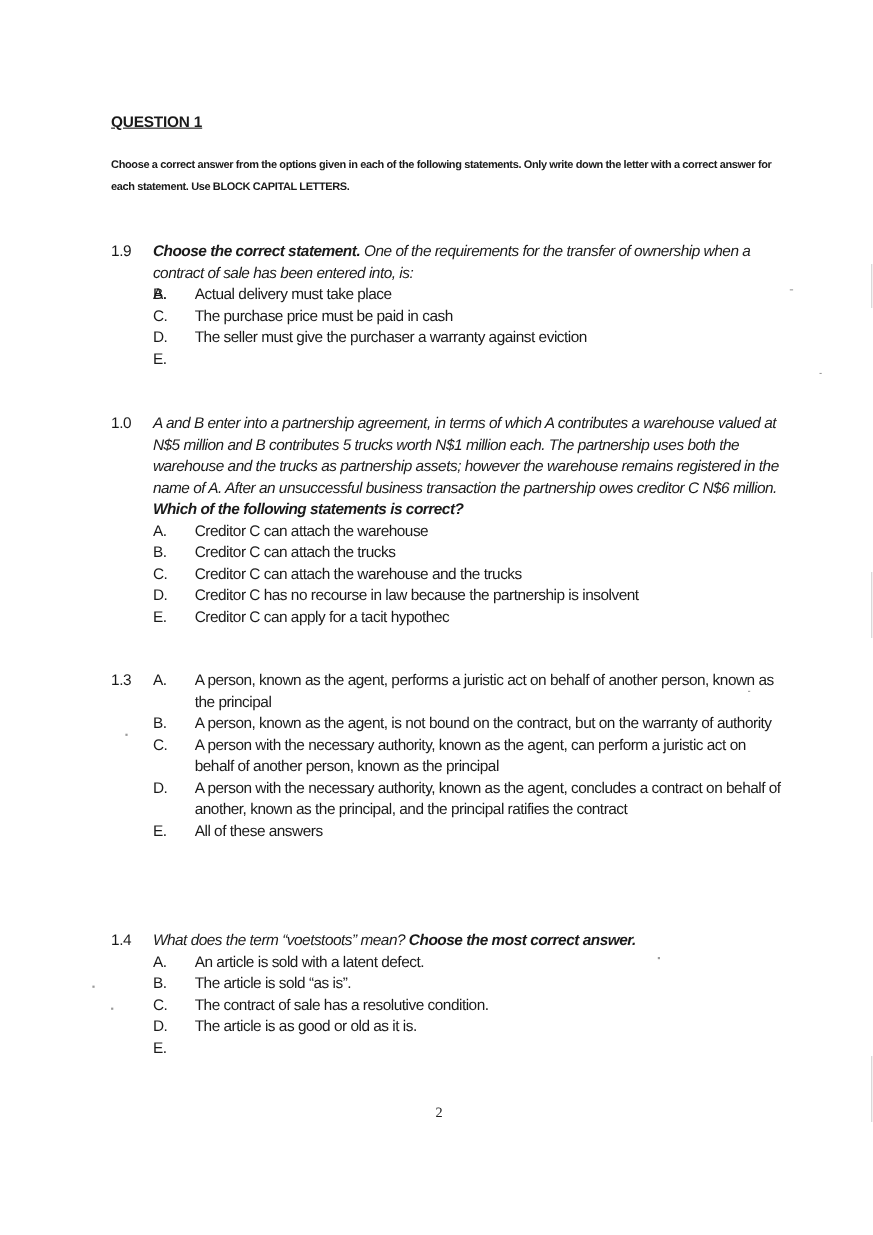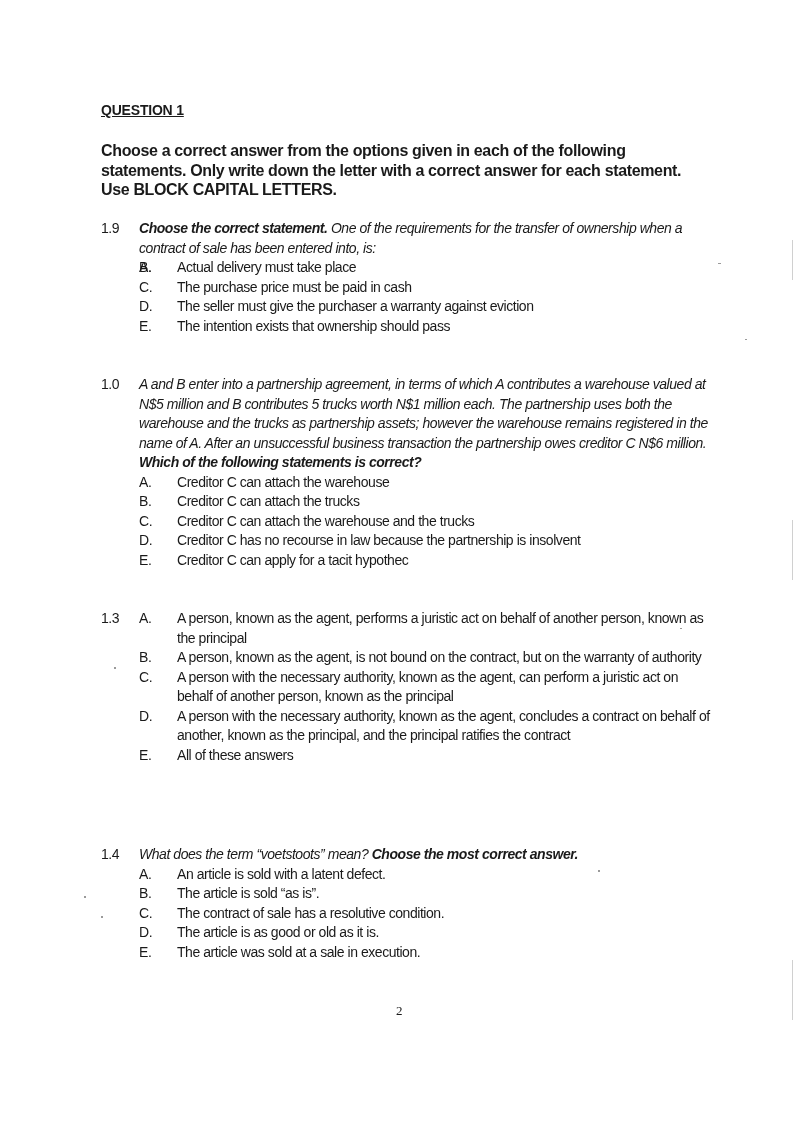--- a/index.html
+++ b/index.html
@@ -1,21 +1,21 @@
 <!DOCTYPE html>
 <html><head>
 <meta charset="utf-8">
 <style>
   html, body { margin: 0; padding: 0; background: #ffffff; }
   body { width: 794px; height: 1123px; position: relative; overflow: hidden;
          font-family: "Liberation Sans", sans-serif; color: #1a1a1a; }
   .page { position: absolute; left: 0; top: 0; width: 630px; height: 1123px; }
   .heading { position: absolute; left: 101px; top: 102px; font-size: 14px; font-weight: bold;
              text-decoration: underline; letter-spacing: -0.2px; }
-  .instructions { position: absolute; left: 101px; top: 141px; width: 610px; font-size: 16px;
+  .instructions { position: absolute; left: 101px; top: 141px; width: 610px; font-size: 10px;
                   font-weight: bold; line-height: 19.5px; letter-spacing: -0.35px; }
   .question { position: absolute; left: 101px; width: 610px; font-size: 14px; line-height: 19.5px;
               letter-spacing: -0.45px; }
   .q-num { position: absolute; left: 0; top: 0; }
   .q-text { margin-left: 38px; font-style: italic; }
   .q-text b { font-weight: bold; }
   .options { margin: 0; padding: 0; list-style: none; }
   .option { position: relative; margin-left: 38px; padding-left: 38px; }
   .opt-letter { position: absolute; left: 0; top: 0; }
   .page-number { position: absolute; left: 396px; top: 1003px; font-family: "Liberation Serif", serif;
@@ -32,21 +32,21 @@
   <div class="instructions">Choose a correct answer from the options given in each of the following statements. Only write down the letter with a correct answer for each statement. Use BLOCK CAPITAL LETTERS.</div>
 
   <div class="question" style="top:219px;">
     <span class="q-num">1.9</span>
     <div class="q-text"><b>Choose the correct statement.</b><span> One of the requirements for the transfer of ownership when a contract of sale has been entered into, is:</span></div>
     <ul class="options">
       <li class="option"><span class="opt-letter">A.</span></li>
       <li class="option"><span class="opt-letter">B.</span><span>Actual delivery must take place</span></li>
       <li class="option"><span class="opt-letter">C.</span><span>The purchase price must be paid in cash</span></li>
       <li class="option"><span class="opt-letter">D.</span><span>The seller must give the purchaser a warranty against eviction</span></li>
-      <li class="option"><span class="opt-letter">E.</span><span>The intention exists that ownership should pass</span></li>
+      <li class="option"><span class="opt-letter">E.</span></li>
     </ul>
   </div>
 
   <div class="question" style="top:375px;">
     <span class="q-num">1.0</span>
     <div class="q-text"><span>A and B enter into a partnership agreement, in terms of which A contributes a warehouse valued at N$5 million and B contributes 5 trucks worth N$1 million each. The partnership uses both the warehouse and the trucks as partnership assets; however the warehouse remains registered in the name of A. After an unsuccessful business transaction the partnership owes creditor C N$6 million. </span><b>Which of the following statements is correct?</b></div>
     <ul class="options">
       <li class="option"><span class="opt-letter">A.</span><span>Creditor C can attach the warehouse</span></li>
       <li class="option"><span class="opt-letter">B.</span><span>Creditor C can attach the trucks</span></li>
       <li class="option"><span class="opt-letter">C.</span><span>Creditor C can attach the warehouse and the trucks</span></li>
@@ -67,21 +67,21 @@
   </div>
 
   <div class="question" style="top:845px;">
     <span class="q-num">1.4</span>
     <div class="q-text"><span>What does the term “voetstoots” mean? </span><b>Choose the most correct answer.</b></div>
     <ul class="options">
       <li class="option"><span class="opt-letter">A.</span><span>An article is sold with a latent defect.</span></li>
       <li class="option"><span class="opt-letter">B.</span><span>The article is sold “as is”.</span></li>
       <li class="option"><span class="opt-letter">C.</span><span>The contract of sale has a resolutive condition.</span></li>
       <li class="option"><span class="opt-letter">D.</span><span>The article is as good or old as it is.</span></li>
-      <li class="option"><span class="opt-letter">E.</span><span>The article was sold at a sale in execution.</span></li>
+      <li class="option"><span class="opt-letter">E.</span></li>
     </ul>
   </div>
 
   <div class="page-number">2</div>
 
   <div class="speck" style="left:718px;top:263px;width:3px;height:1px;"></div>
   <div class="speck" style="left:745px;top:339px;width:2px;height:1px;"></div>
   <div class="speck" style="left:792px;top:240px;width:1px;height:40px;background:#d0d0d0;"></div>
   <div class="speck" style="left:792px;top:520px;width:1px;height:60px;background:#d0d0d0;"></div>
   <div class="speck" style="left:792px;top:960px;width:1px;height:60px;background:#d0d0d0;"></div>

